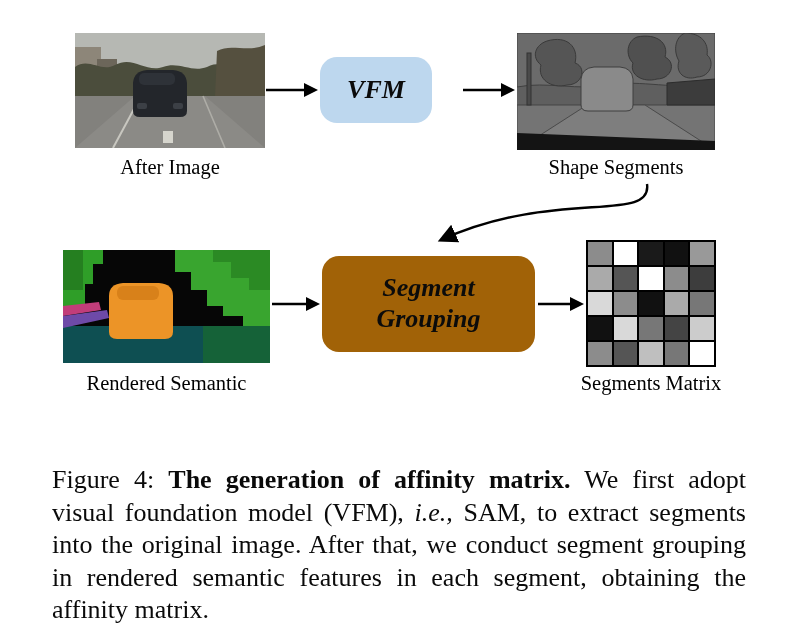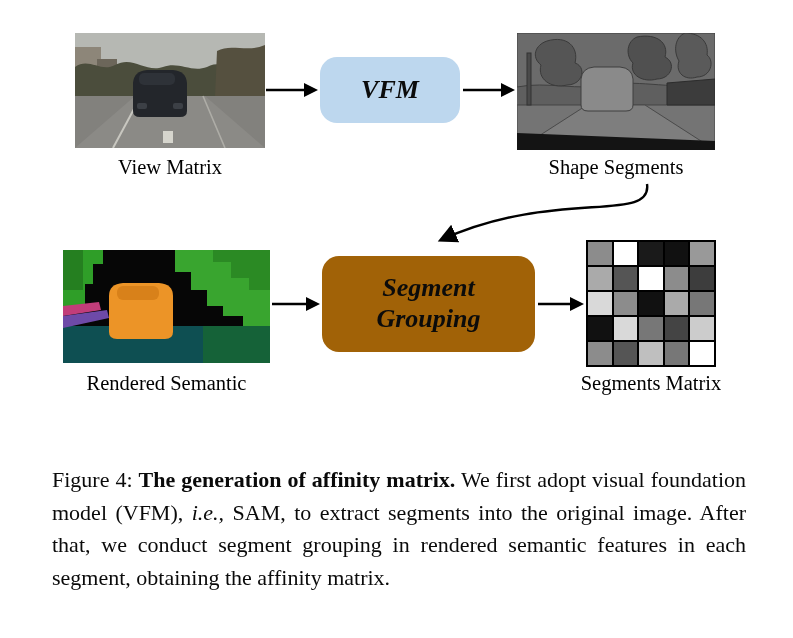--- a/index.html
+++ b/index.html
@@ -34,21 +34,21 @@
   .am-grid {
     position:absolute;
     display:grid; gap:2px;
     background:#000; border:2px solid #000;
   }
   .am-grid .am-cell { width:100%; height:100%; }
 
   .caption {
     position:absolute;
     left:52px; top:464px; width:694px;
-    font-size:22px; line-height:32.5px;
+    font-size:26px; line-height:32.5px;
     text-align:justify; color:#0a0a0a;
   }
   .caption .bold { font-weight:bold; }
   .caption .italic { font-style:italic; }
 </style>
 </head>
 <body>
 
 <div class="canvas">
 
@@ -64,28 +64,28 @@
       <path d="M0,115 L60,63 L130,63 L190,115 Z" fill="#8b8a86"></path>
       <path d="M38,115 L66,63" stroke="#c8c7c0" stroke-width="2" fill="none"></path>
       <path d="M150,115 L128,63" stroke="#aeada7" stroke-width="1.6" fill="none"></path>
       <rect x="88" y="98" width="10" height="12" fill="#d6d5cd"></rect>
       <path d="M58,50 q1,-12 14,-13 l26,0 q13,1 14,13 l0,28 q0,6 -7,6 l-40,0 q-7,0 -7,-6 Z" fill="#23262b"></path>
       <rect x="64" y="40" width="36" height="12" rx="5" fill="#2e3238"></rect>
       <rect x="62" y="70" width="10" height="6" rx="2" fill="#3c4046"></rect>
       <rect x="98" y="70" width="10" height="6" rx="2" fill="#3c4046"></rect>
     </svg>
   </div>
-  <div class="img-label" style="left:75px; top:156px; width:190px;">View Matrix</div>
+  <div class="img-label" style="left:75px; top:156px; width:190px;">After Image</div>
 
   <svg class="abs" style="left:266px; top:80px;" width="52" height="20">
     <line x1="0" y1="10" x2="39" y2="10" stroke="#000" stroke-width="2.6"></line>
     <polygon points="38,3 52,10 38,17" fill="#000"></polygon>
   </svg>
 
-  <div class="node-box" style="left: 320px; top: 57px; width: 140px; height: 66px; background: rgb(189, 215, 238); justify-content: center;">
+  <div class="node-box" style="left: 320px; top: 57px; width: 112px; height: 66px; background: rgb(189, 215, 238); justify-content: center;">
     <span class="node-label">VFM</span>
   </div>
 
   <svg class="abs" style="left:463px; top:80px;" width="52" height="20">
     <line x1="0" y1="10" x2="39" y2="10" stroke="#000" stroke-width="2.6"></line>
     <polygon points="38,3 52,10 38,17" fill="#000"></polygon>
   </svg>
 
   <div class="img-frame" style="left:517px; top:33px; width:198px; height:117px;">
     <svg viewBox="0 0 198 117" width="198" height="117">

